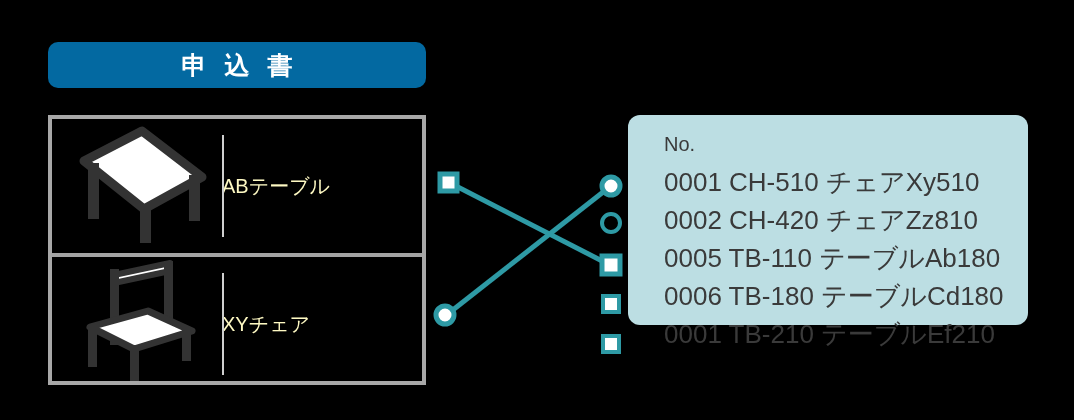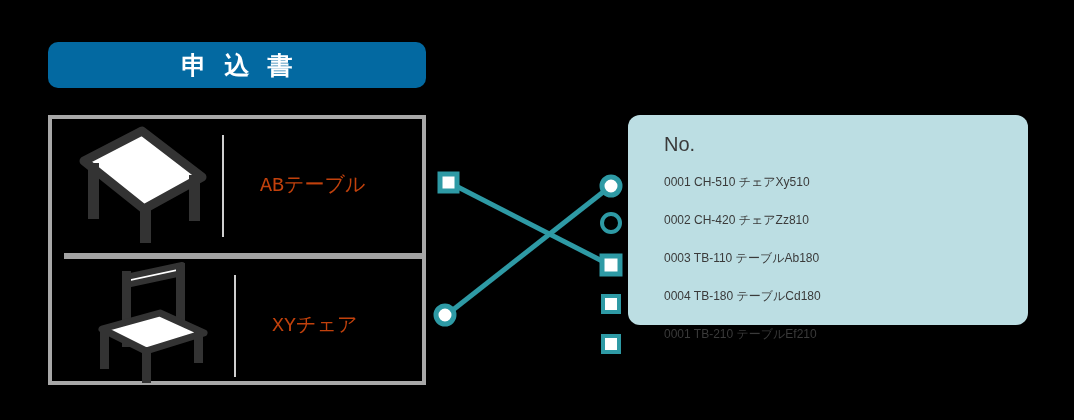--- a/index.html
+++ b/index.html
@@ -68,66 +68,63 @@
   }
 
   .form-row {
     position: relative;
     flex: 1 1 0;
     display: flex;
     align-items: center;
   }
 
   .form-row + .form-row {
-    border-top: 6px solid #a3a3a3;
-    margin-left: 12px;
+    border-top: 4px solid #a3a3a3;
   }
 
   .row-figure {
     width: 170px;
     height: 100%;
     position: relative;
     flex: 0 0 170px;
   }
 
   .row-divider {
     position: absolute;
     left: 170px;
     top: 16px;
     bottom: 16px;
     width: 2px;
     background: #CFCFCF;
   }
 
   .row-text {
     flex: 1 1 auto;
-    padding-left: 38px;
-    color: #c2410c;
+    color: #fef9c3;
     font-size: 20px;
     line-height: 34px;
-    font-family: Liberation Mono, monospace;
   }
 
   .row-text .qty { letter-spacing: 0.5px; }
 
   
   #data-panel {
     position: absolute;
     left: 628px;
     top: 115px;
     width: 400px;
     height: 210px;
     background: #BCDEE3;
     border-radius: 12px;
     padding: 10px 0 0 36px;
   }
 
   #data-panel .line {
     color: #3A3A3A;
-    font-size: 12px;
+    font-size: 26px;
     line-height: 38px;
     white-space: nowrap;
   }
 
   #data-panel .line.head { font-size: 20px; }
 
   
   #connectors {
     position: absolute;
     left: 0; top: 0;
@@ -184,22 +181,22 @@
       <div class="row-text">
         <div>XYチェア</div>
       </div>
     </div>
   </div>
 
   <div id="data-panel">
     <div class="line head">No.</div>
     <div class="line">0001 CH-510 チェアXy510</div>
     <div class="line">0002 CH-420 チェアZz810</div>
-    <div class="line">0003 TB-110 テーブルAb180</div>
-    <div class="line">0004 TB-180 テーブルCd180</div>
+    <div class="line">0005 TB-110 テーブルAb180</div>
+    <div class="line">0006 TB-180 テーブルCd180</div>
     <div class="line">0001 TB-210 テーブルEf210</div>
   </div>
 
   <svg id="connectors" viewBox="0 0 1074 420">
 
     <line x1="452" y1="184" x2="608" y2="264" stroke="#2E9AA5" stroke-width="5"></line>
 
     <line x1="449" y1="313" x2="607" y2="189" stroke="#2E9AA5" stroke-width="5"></line>
 
     <rect x="440" y="174" width="17" height="17" fill="#FFFFFF" stroke="#2E9AA5" stroke-width="5"></rect>

